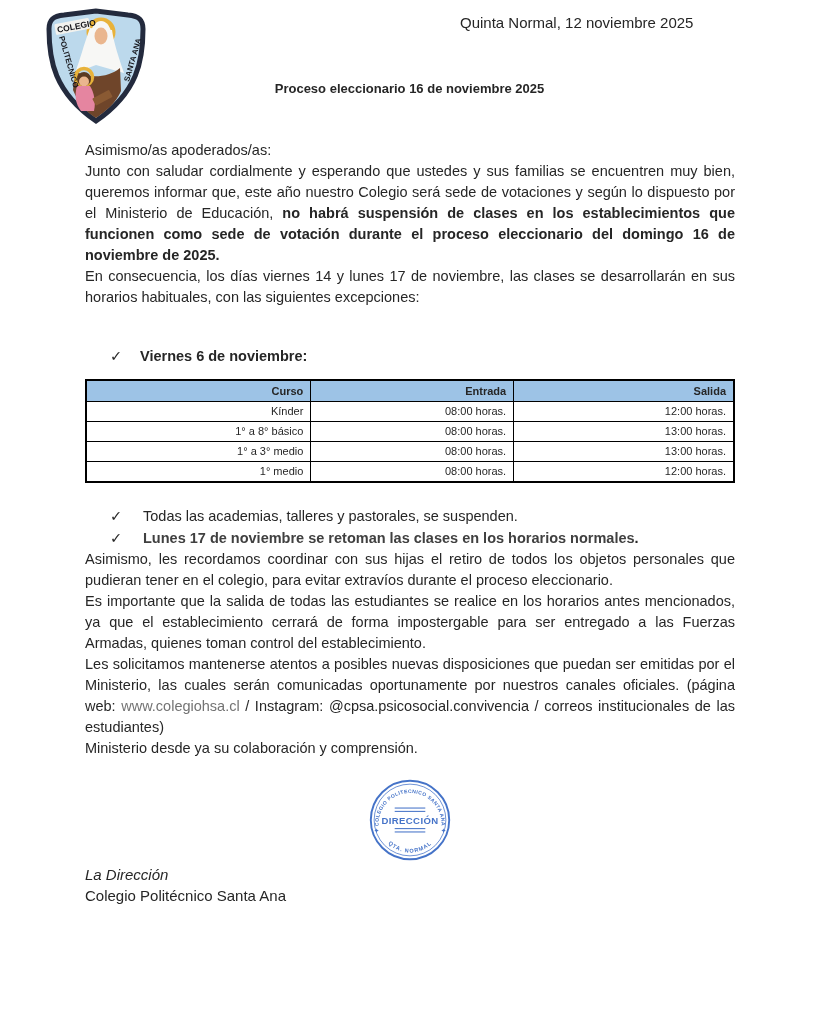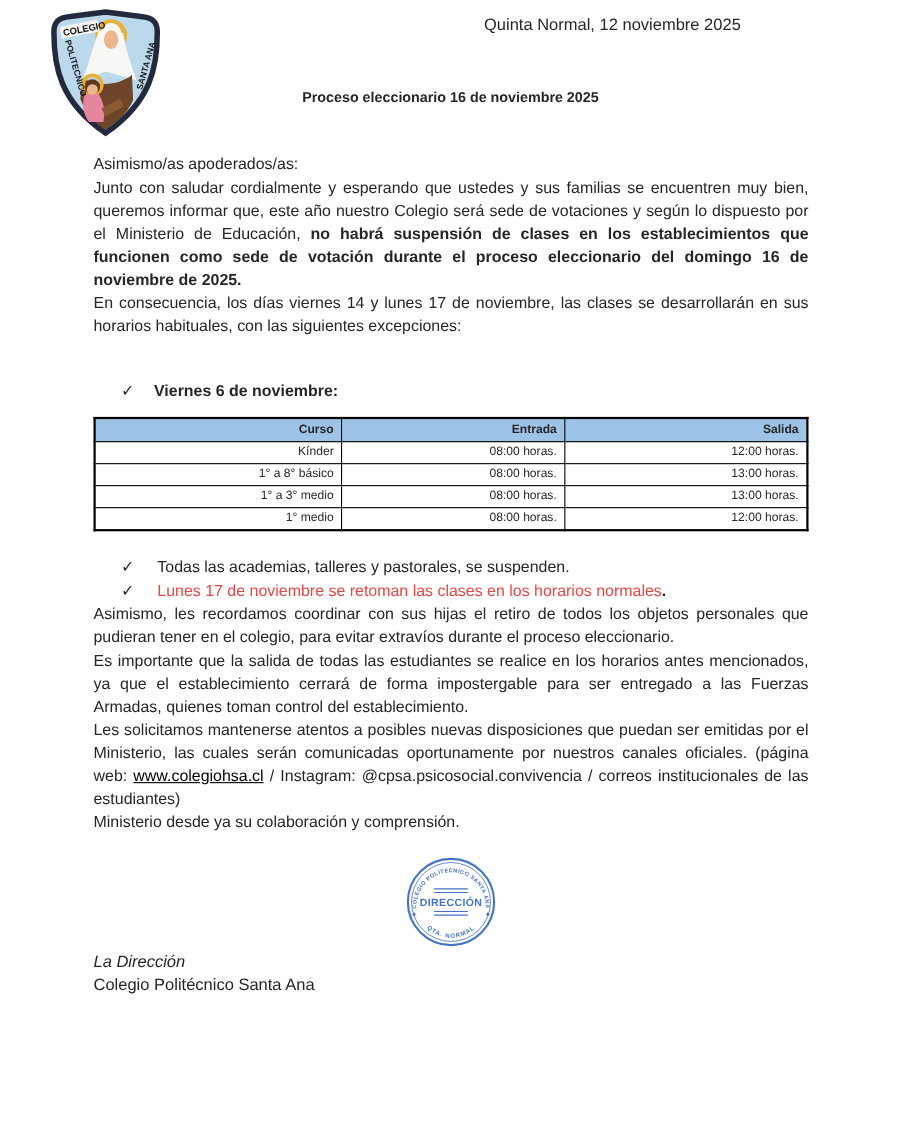--- a/index.html
+++ b/index.html
@@ -3,45 +3,45 @@
 <meta charset="utf-8">
 <style>
   html,body{margin:0;padding:0;}
   body{
     width:819px;height:1024px;background:#ffffff;
     font-family:"Liberation Sans","DejaVu Sans",sans-serif;
     color:#262626;position:relative;overflow:hidden;
     font-size:14.5px;line-height:21px;
   }
   .logo{position:absolute;left:44px;top:8px;width:104px;height:117px;}
-  .date-line{position:absolute;left:440px;top:12px;font-size:15px;white-space:nowrap;}
+  .date-line{position:absolute;left:460px;top:12px;font-size:15px;white-space:nowrap;}
   .doc-title{position:absolute;left:0;top:78px;width:100%;text-align:center;font-weight:bold;font-size:13px;}
   .content{position:absolute;left:85px;top:140px;width:650px;}
   .content p{margin:0;text-align:justify;}
   .p1{margin-top:9px;}
   .p2{margin-top:10px;}
   .check-row{display:flex;margin-top:38px;}
   .check-row .chk{width:30px;padding-left:25px;flex:none;}
   .check-row .chk-label{font-weight:bold;}
   .sched-table{border-collapse:collapse;margin-top:12px;width:650px;border:2px solid #000;}
   .sched-table th,.sched-table td{
     border:1.5px solid #000;padding:0 7px;text-align:right;
     font-size:11px;line-height:19px;height:19px;font-weight:normal;
   }
   .sched-table th{background:#9DC3E6;font-weight:bold;height:20px;}
   .bullets{margin-top:22px;}
   .bullet-row{display:flex;line-height:22px;}
   .bullet-row .chk{width:33px;padding-left:25px;flex:none;}
-  .red-bold{color:#ef4444;font-weight:normal;}
+  .red-bold{color:#404040;font-weight:bold;}
   .black-bold{color:#262626;font-weight:bold;}
   .p3{margin-top:28px;}
   .p4{margin-top:13px;}
   .p5{margin-top:7px;}
   .p6{margin-top:41px;}
-  a.weblink{color:#000000;text-decoration:underline;cursor:pointer;}
+  a.weblink{color:#737373;cursor:pointer;}
   .stamp-wrap{margin-top:17px;text-align:center;height:88px;}
   .sig1{text-align:center;margin-top:1px;font-size:15px;font-style:italic;}
   .sig2{text-align:center;margin-top:12px;font-size:15px;}
 </style>
 </head>
 <body>
 
 <div class="logo">
   <svg width="104" height="117" viewBox="0 0 104 117">
     <path d="M52 3 L20 7 C9 8 5 12 5 21 C5 52 10 84 52 113 C94 84 99 52 99 21 C99 12 95 8 84 7 Z" fill="#bcd9ec" stroke="#232a3d" stroke-width="5"></path>

